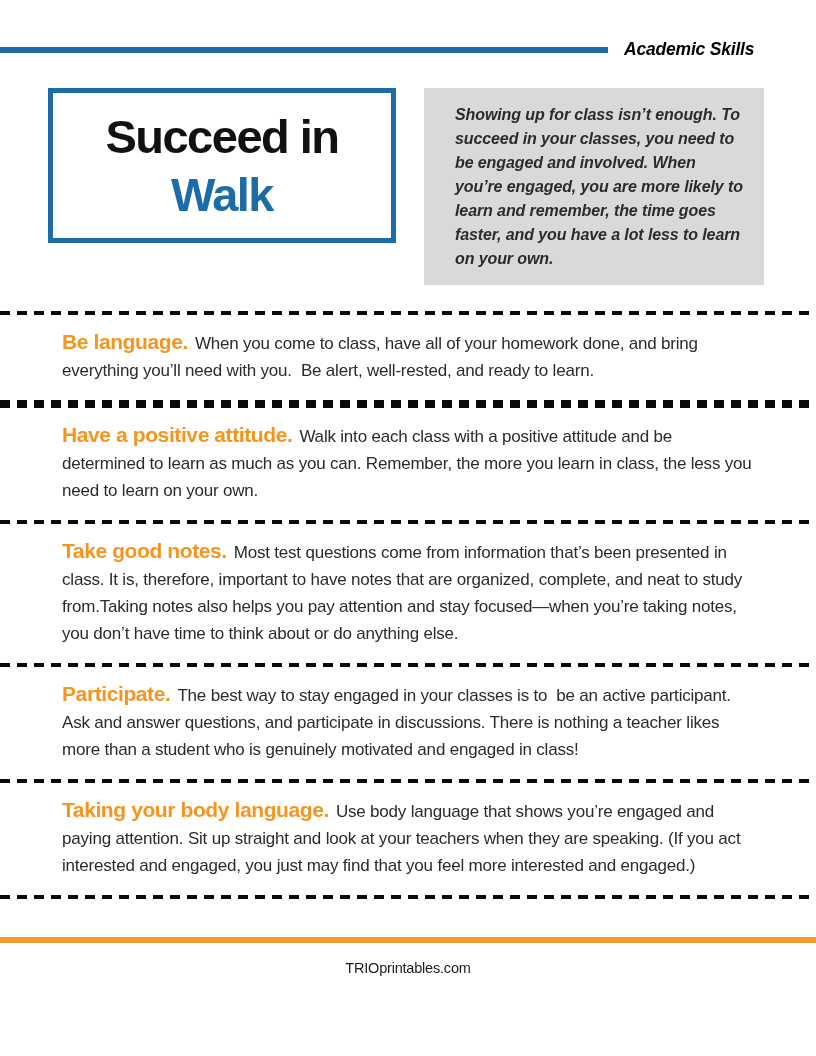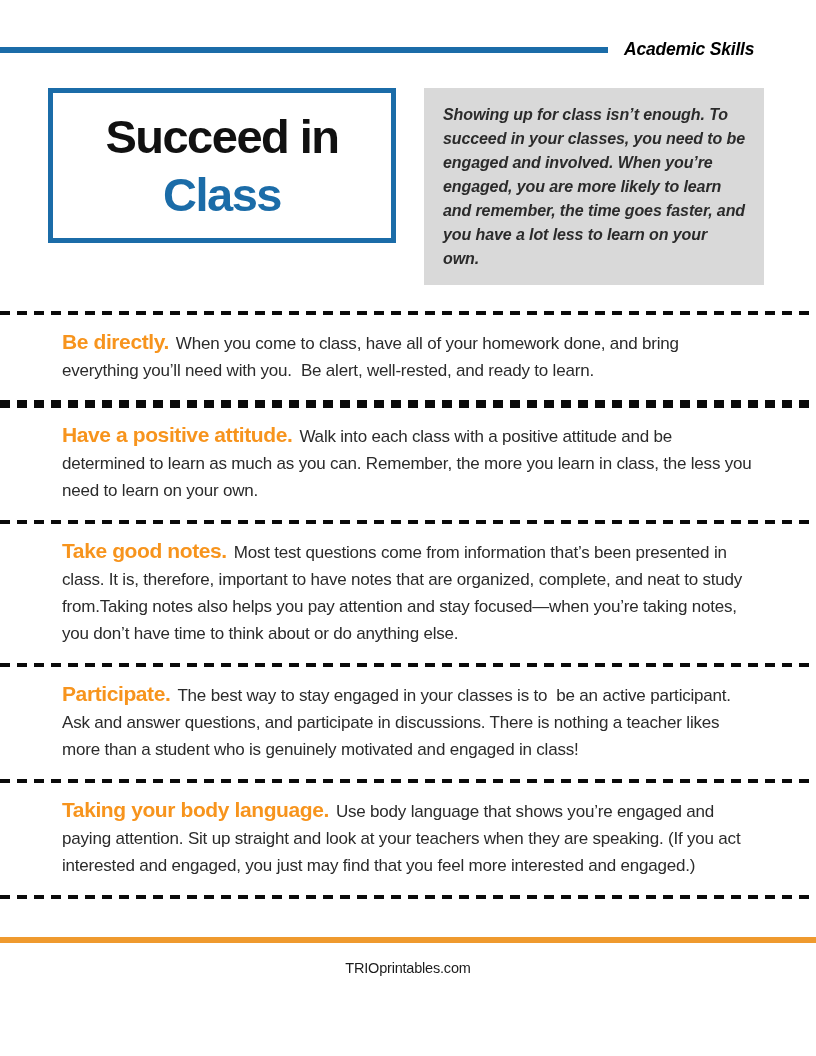--- a/index.html
+++ b/index.html
@@ -71,20 +71,21 @@
     background: var(--intro-bg);
     padding: 15px 19px 14px 19px;
   }
   .intro-text {
     font-size: 16px;
     font-weight: bold;
     font-style: italic;
     line-height: 24px;
     letter-spacing: -0.1px;
     color: #2b2b2b;
+    margin-left: 12px;
   }
   
   .dash {
     height: 4px;
     width: 100%;
     background: repeating-linear-gradient(90deg,
       var(--dash) 0px, var(--dash) 10px,
       transparent 10px, transparent 17px);
   }
   .dash-first { margin-top: 26px; }
@@ -127,32 +128,32 @@
 <div class="page">
 
   <div class="topbar">
     <div class="blue-rule"></div>
     <div class="series-label">Academic Skills</div>
   </div>
 
   <div class="hero">
     <div class="title-box">
       <div class="title-line1">Succeed in</div>
-      <div class="title-line2">Class</div>
+      <div class="title-line2">Walk</div>
     </div>
     <div class="intro-box">
       <p class="intro-text">Showing up for class isn’t enough. To succeed in your classes, you need to be engaged and involved. When you’re engaged, you are more likely to learn and remember, the time goes faster, and you have a lot less to learn on your own.</p>
     </div>
   </div>
 
   <div class="dash dash-first"></div>
 
   <section class="tip">
     <p>
-      <span class="tip-head">Be directly.</span><span class="tip-body">When you come to class, have all of your homework done, and bring everything you’ll need with you.  Be alert, well-rested, and ready to learn.</span>
+      <span class="tip-head">Be language.</span><span class="tip-body">When you come to class, have all of your homework done, and bring everything you’ll need with you.  Be alert, well-rested, and ready to learn.</span>
     </p>
   </section>
 
   <div class="dash"></div>
 
 
   <div class="dash"></div>
 
   <section class="tip">
     <p>

